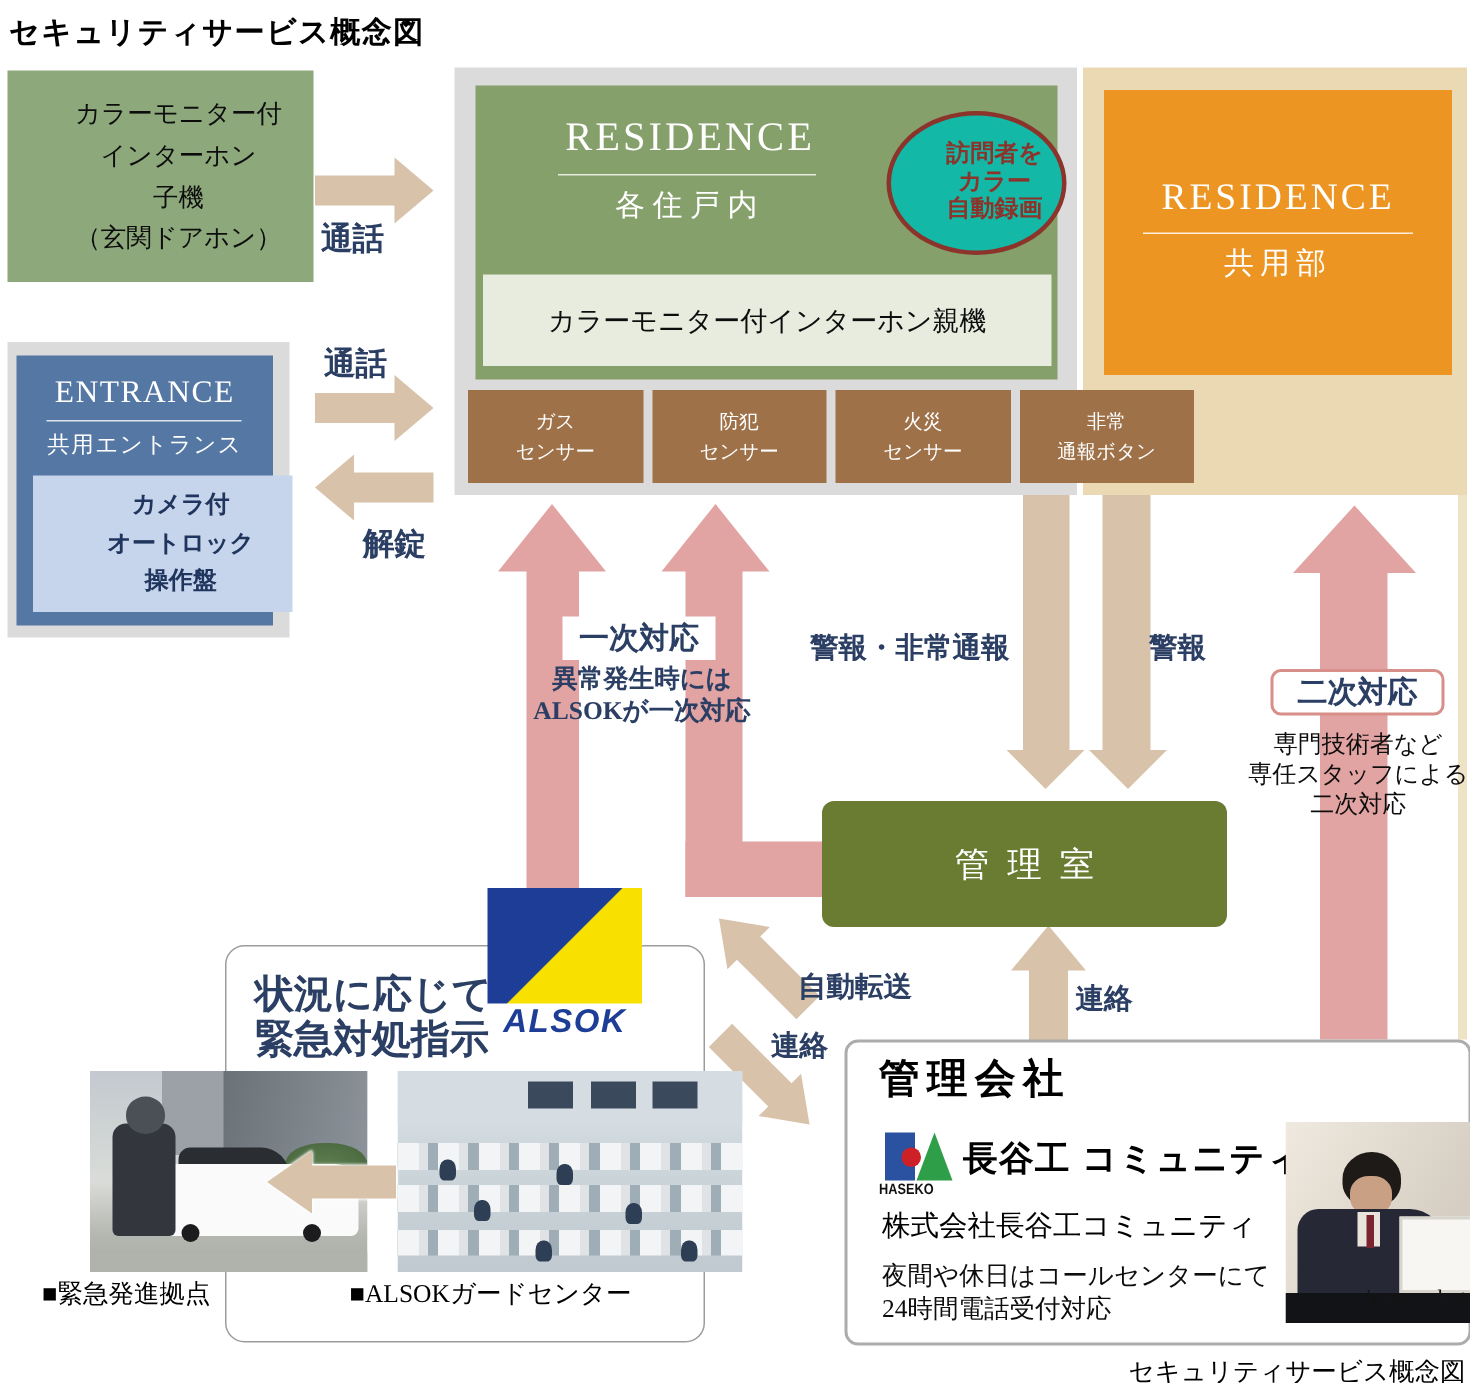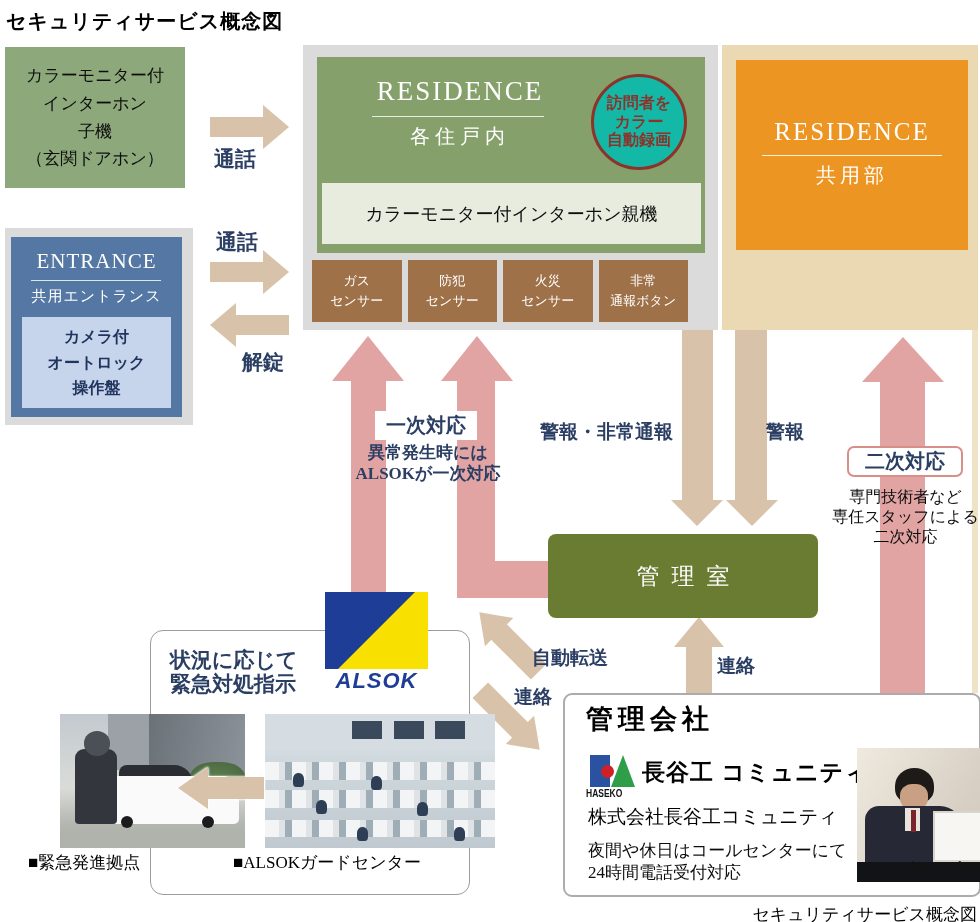--- a/index.html
+++ b/index.html
@@ -2,21 +2,21 @@
 <html><head>
 <meta charset="utf-8">
 <style>
   html,body{margin:0;padding:0;background:#fff;}
   body{font-family:"Liberation Serif","DejaVu Serif",serif;color:#111;}
   #stage{position:relative;width:980px;height:922px;background:#fff;overflow:hidden;}
   .abs{position:absolute;}
   .sans{font-family:"Liberation Sans","DejaVu Sans",sans-serif;}
   .navy{color:#2B3E63;font-weight:600;}
   .ctr{display:flex;align-items:center;justify-content:center;text-align:left;}
-  .col{display:flex;flex-direction:column;align-items:center;justify-content:center;text-align:center;}
+  .col{display:flex;flex-direction:column;align-items:center;justify-content:center;text-align:center;padding-left:24px;}
 
   
   .arrow{position:absolute;z-index:1;}
   .arrow .shaft{position:absolute;}
   .arrow .head{position:absolute;width:0;height:0;}
   .pink .shaft{background:#E2A3A3;}
   .beige .shaft{background:#D8C2AA;}
 
   #pinkA{left:332px;top:336px;width:72px;height:257px;}
   #pinkA .head{left:0;top:0;border-left:36px solid transparent;border-right:36px solid transparent;border-bottom:45px solid #E2A3A3;}
@@ -66,21 +66,21 @@
   #caption{right:3px;top:903px;font-size:17px;color:#000;z-index:3;}
 
   #doorphone{left:5px;top:47px;width:180px;height:141px;background:#8DA87B;z-index:2;font-size:17px;line-height:1.62;color:#0d0d0d;}
   #unitWrap{left:303px;top:45px;width:415px;height:285px;background:#DBDBDB;z-index:2;}
   #unitBox{left:317px;top:57px;width:388px;height:196px;background:#85A06A;z-index:2;}
   #unitTitle{left:330px;top:76px;width:260px;font-size:27px;letter-spacing:2px;color:#fff;text-align:center;z-index:3;}
   #unitRule{left:372px;top:116px;width:172px;height:1px;background:rgba(255,255,255,.8);z-index:3;}
   #unitSub{left:330px;top:123px;width:260px;font-size:20px;letter-spacing:5px;color:#fff;text-align:center;z-index:3;}
   #badge{left:591px;top:74px;width:90px;height:90px;border-radius:50%;background:#14b8a6;border:3px solid #8C342B;color:#8C342B;font-weight:bold;font-size:16px;line-height:1.18;z-index:3;}
   #intercom{left:322px;top:183px;width:379px;height:61px;background:#E7ECDF;font-size:18px;color:#0d0d0d;z-index:3;}
-  #sensors{left:312px;top:260px;width:376px;height:62px;display:flex;gap:6px;z-index:3;}
+  #sensors{left:312px;top:260px;width:484px;height:62px;display:flex;gap:6px;z-index:3;}
   .sensor{flex:1;background:#9E7149;color:#fff;font-size:13px;line-height:1.55;display:flex;align-items:center;justify-content:center;text-align:center;}
 
   #commonWrap{left:722px;top:45px;width:256px;height:285px;background:#EBD9B4;z-index:2;}
   #tanStrip{left:972px;top:330px;width:6px;height:363px;background:#EFE3C5;z-index:0;}
   #commonBox{left:736px;top:60px;width:232px;height:190px;background:#ED9522;z-index:2;}
   #commonTitle{left:736px;top:118px;width:232px;font-size:25px;letter-spacing:2px;color:#fff;text-align:center;z-index:3;}
   #commonRule{left:762px;top:155px;width:180px;height:1px;background:rgba(255,255,255,.85);z-index:3;}
   #commonSub{left:736px;top:162px;width:232px;font-size:20px;letter-spacing:4px;color:#fff;text-align:center;z-index:3;}
   #facilities{left:752px;top:257px;font-size:16px;line-height:1.4;color:#0d0d0d;z-index:3;}
 
@@ -105,21 +105,21 @@
   #primaryCap{left:352px;top:442px;width:152px;text-align:center;font-size:17px;line-height:1.25;z-index:3;}
   #secondaryLabel{left:847px;top:446px;width:112px;height:27px;background:#fff;border:2px solid #D88F8A;border-radius:7px;color:#2B3E63;font-weight:bold;font-size:20px;z-index:3;}
   #secondaryCap{left:828px;top:487px;width:155px;text-align:center;font-size:16px;line-height:1.25;color:#0d0d0d;z-index:3;}
 
   #controlRoom{left:548px;top:534px;width:270px;height:84px;background:#697C31;border-radius:8px;color:#fff;font-size:23px;letter-spacing:12px;padding-left:12px;box-sizing:border-box;z-index:2;}
 
   
   #alsokBox{left:150px;top:630px;width:318px;height:263px;border:1.5px solid #9C9C9C;border-radius:13px;background:#fff;z-index:1;}
   #alsokLogo{left:325px;top:592px;width:103px;height:77px;background:linear-gradient(135deg,#1E3D96 49.7%,#F8E100 50.3%);z-index:3;}
   #alsokWord{left:325px;top:668px;width:103px;text-align:center;font-size:22px;font-weight:bold;font-style:italic;color:#1E3D96;letter-spacing:1px;z-index:3;}
-  #instruction{left:170px;top:648px;font-size:21px;line-height:1.15;z-index:3;}
+  #instruction{left:170px;top:648px;font-size:26px;line-height:1.15;z-index:3;}
   .photo{z-index:2;overflow:hidden;margin-left:32px;}
   #photoL{left:28px;top:714px;width:185px;height:134px;}
   #photoR{left:233px;top:714px;width:230px;height:134px;}
   #lblPhotoL{left:28px;top:851px;font-size:17px;color:#000;z-index:3;}
   #lblPhotoR{left:233px;top:851px;font-size:17px;color:#000;z-index:3;}
 
   
   .pl-bg{position:absolute;inset:0;background:linear-gradient(180deg,#c3c9cf 0%,#d9dcd8 55%,#b4b6b0 82%,#a9aba5 100%);}
   .pl-bldg{position:absolute;left:46%;top:0;width:54%;height:52%;background:linear-gradient(100deg,#697076,#8d939a);}
   .pl-bldg2{position:absolute;left:26%;top:0;width:22%;height:42%;background:#9ba1a7;}

